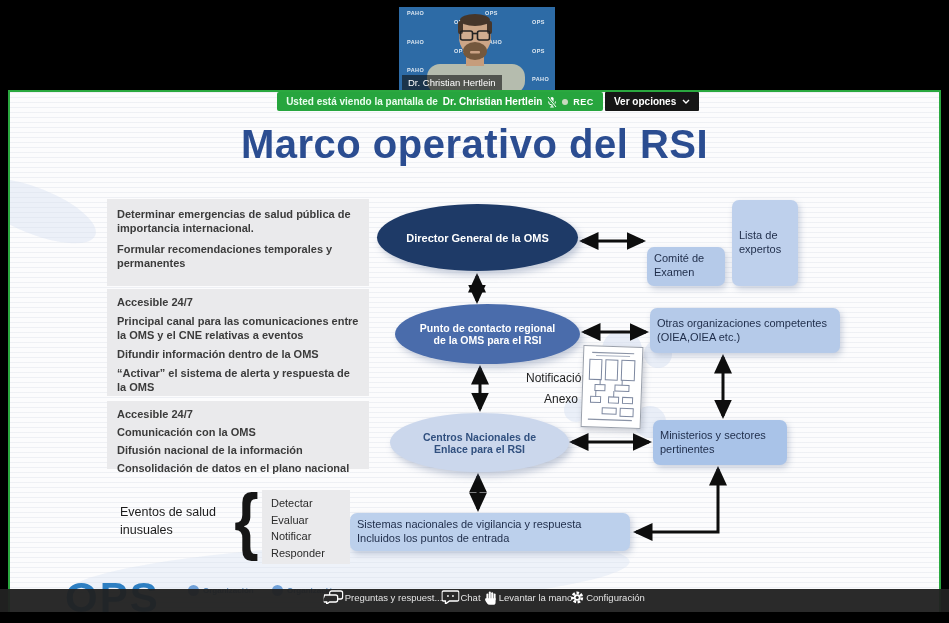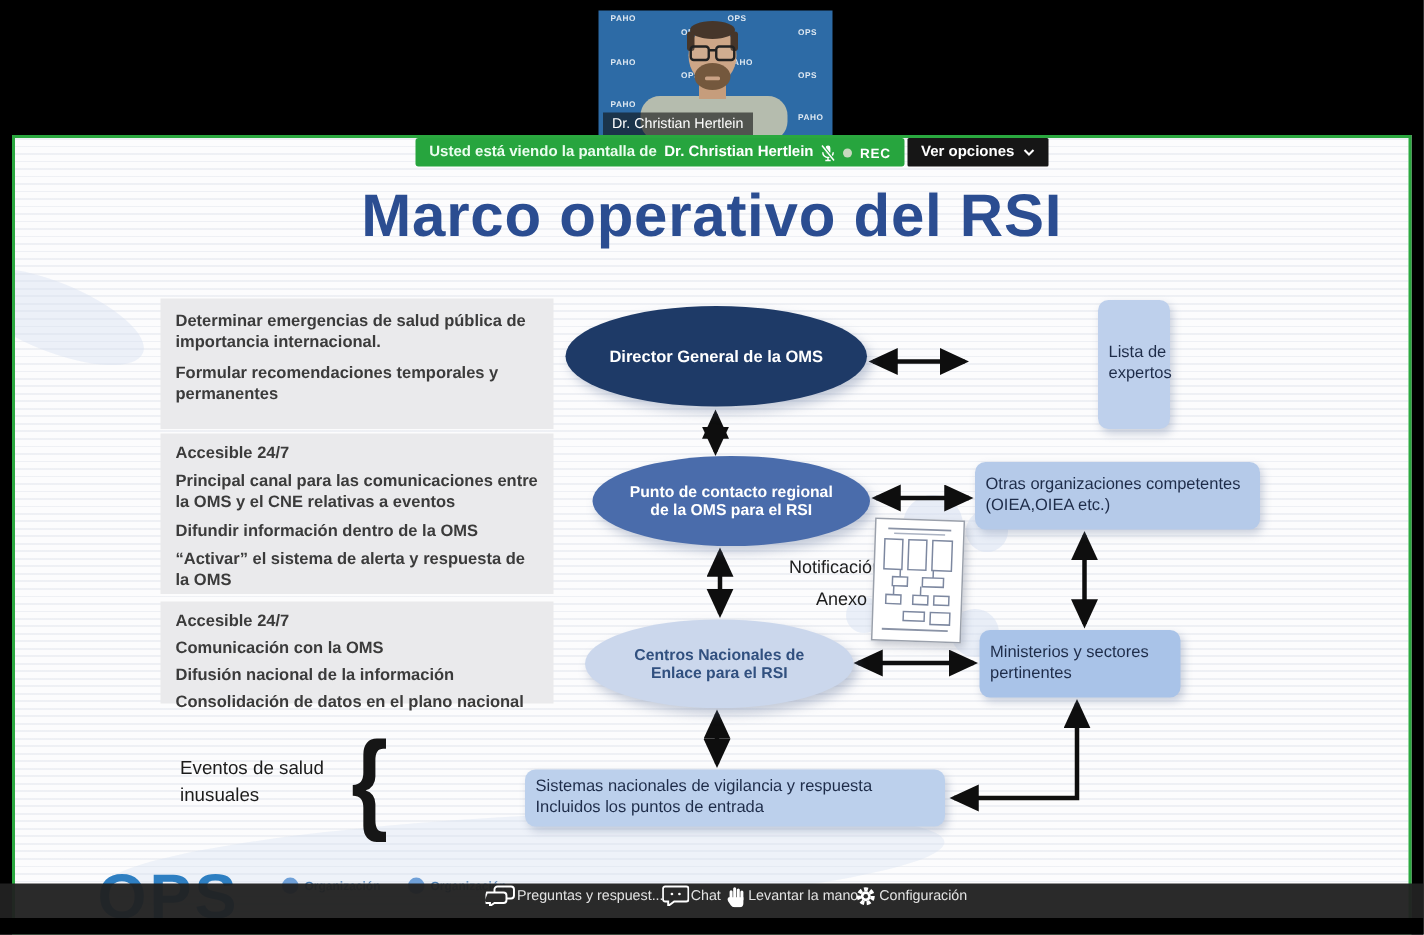--- a/index.html
+++ b/index.html
@@ -38,21 +38,21 @@
   #note3 p + p { margin-top:4px; }
 
   .oval { border-radius:50%; display:flex; align-items:center; justify-content:center; text-align:center; font-weight:bold; z-index:2; box-shadow:3px 4px 7px rgba(90,110,150,.35); }
   #oval1 { left:367px; top:112px; width:201px; height:67px; background:#1e3a67; color:#fff; font-size:11px; padding:0 16px; }
   #oval2 { left:385px; top:212px; width:185px; height:60px; background:#4a6cab; color:#fff; font-size:10.5px; padding:0 18px; }
   #oval3 { left:380px; top:321px; width:179px; height:59px; background:#cbd7ec; color:#31507f; font-size:10.5px; padding:0 20px; }
 
   .bluebox { background:#b5cae9; border-radius:7px; color:#1e2c49; font-size:11px; line-height:1.25; padding:5px 7px; z-index:2; box-shadow:2px 3px 6px rgba(90,110,150,.3); }
   #box-emergencia { left:637px; top:108px; width:78px; height:39px; }
   #box-examen { left:637px; top:155px; width:78px; height:39px; }
-  #box-expertos { left:722px; top:108px; width:48px; height:86px; display:flex; align-items:center; background:#bed0ec; }
+  #box-expertos { left:722px; top:108px; width:66px; height:86px; display:flex; align-items:center; background:#bed0ec; }
   #box-otras { left:640px; top:216px; width:190px; height:45px; display:flex; align-items:center; }
   #box-ministerios { left:643px; top:328px; width:134px; height:45px; display:flex; align-items:center; background:#a9c3e8; }
   #box-sistemas { left:340px; top:421px; width:280px; height:38px; background:#bcd0ec; display:flex; flex-direction:column; justify-content:center; }
 
   .notif { left:478px; top:276px; width:100px; text-align:right; font-size:12px; color:#1d1d1d; line-height:21px; z-index:2; }
   .doc-thumb { left:572px; top:254px; width:60px; height:82px; background:#fff; border:1px solid #9aa0ab; transform:rotate(2deg); z-index:2; box-shadow:2px 3px 6px rgba(100,110,130,.35); }
 
   .events-label { left:110px; top:412px; width:125px; font-size:12.5px; color:#1b1b1b; line-height:1.4; z-index:2; }
   .brace { left:222px; top:388px; font-size:74px; font-weight:bold; color:#161616; line-height:82px; z-index:2; transform:scaleX(.85); }
   .steps { left:252px; top:398px; width:88px; height:74px; background:#eaeaec; padding:5px 9px; font-size:11px; line-height:1.5; color:#2b2b2b; z-index:2; }
@@ -169,20 +169,21 @@
         <line x1="562" y1="350" x2="639" y2="350" marker-start="url(#ah)" marker-end="url(#ah)"></line>
         <line x1="713" y1="265" x2="713" y2="324" marker-start="url(#ah)" marker-end="url(#ah)"></line>
         <polyline points="708,377 708,440 626,440" marker-start="url(#ah)" marker-end="url(#ah)"></polyline>
       </g>
     </svg>
 
     <div class="abs oval" id="oval1">Director General de la OMS</div>
     <div class="abs oval" id="oval2">Punto de contacto regional de la OMS para el RSI</div>
     <div class="abs oval" id="oval3">Centros Nacionales de Enlace para el RSI</div>
 
+    <div class="abs bluebox" id="box-examen">Comité de Examen</div>
     <div class="abs bluebox" id="box-expertos">Lista de expertos</div>
     <div class="abs bluebox" id="box-otras">Otras organizaciones competentes  (OIEA,OIEA etc.)</div>
     <div class="abs bluebox" id="box-ministerios">Ministerios y sectores pertinentes</div>
     <div class="abs bluebox" id="box-sistemas">
       <span>Sistemas nacionales de vigilancia y respuesta</span>
       <span>Incluidos los puntos de entrada</span>
     </div>
 
     <div class="abs notif">
       <div>Notificación</div>
@@ -207,20 +208,26 @@
         <line x1="6" y1="73" x2="50" y2="73" stroke="#8a93a6" stroke-width="1.2"></line>
         <line x1="17" y1="33" x2="17" y2="38" stroke="#7d88a0" stroke-width="1"></line>
         <line x1="39" y1="33" x2="39" y2="38" stroke="#7d88a0" stroke-width="1"></line>
         <line x1="13" y1="44" x2="13" y2="50" stroke="#7d88a0" stroke-width="1"></line>
         <line x1="31" y1="44" x2="31" y2="50" stroke="#7d88a0" stroke-width="1"></line>
       </svg>
     </div>
 
     <div class="abs events-label">Eventos de salud inusuales</div>
     <div class="abs brace">{</div>
+    <div class="abs steps">
+      <div>Detectar</div>
+      <div>Evaluar</div>
+      <div>Notificar</div>
+      <div>Responder</div>
+    </div>
 
     <div class="abs footer-ops">OPS</div>
     <div class="abs footer-org" style="left:178px">
       <span class="emblem"></span>
       <span>Organización</span>
     </div>
     <div class="abs footer-org" style="left:262px">
       <span class="emblem"></span>
       <span>Organización</span>
     </div>

